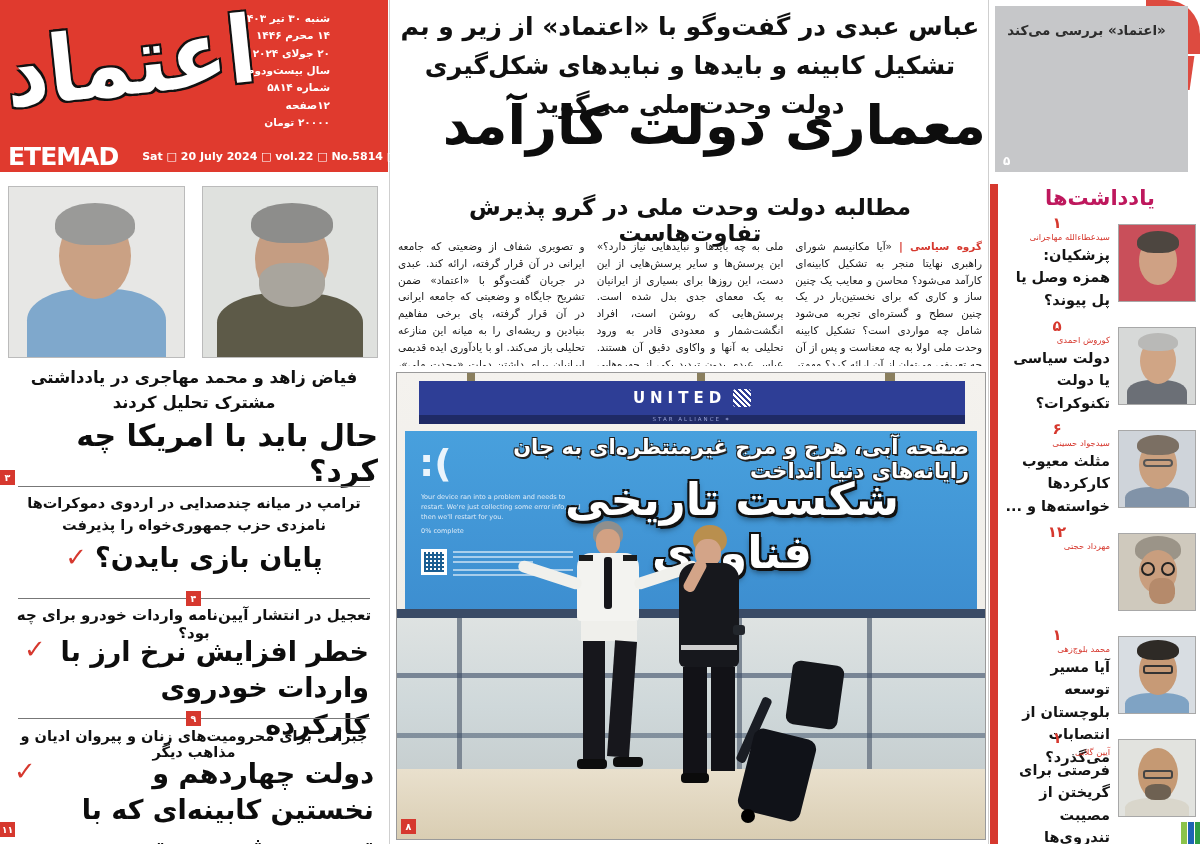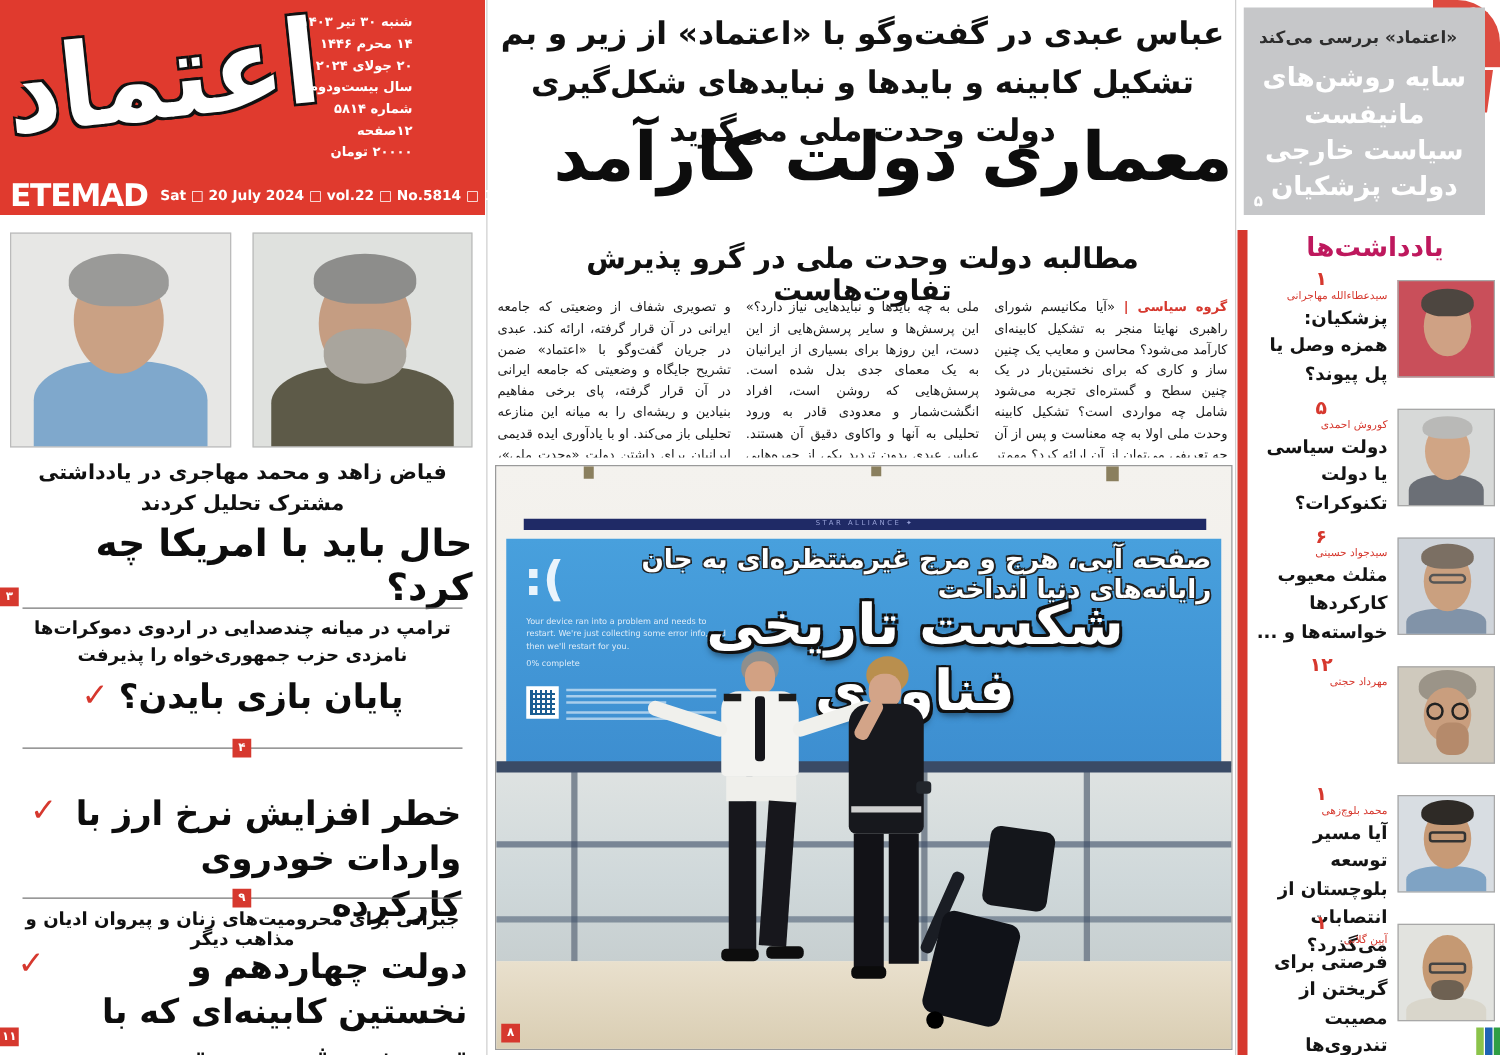--- a/index.html
+++ b/index.html
@@ -7,21 +7,21 @@
   .page { position:relative; width:1200px; height:844px; background:#fff; overflow:hidden; }
   .vline { position:absolute; top:0; bottom:0; width:1px; background:#cfcfcf; }
 
   
   .masthead { position:absolute; left:0; top:0; width:388px; height:172px; background:#e03a2e; }
   .logo-fa { position:absolute; left:6px; top:8px; width:250px; color:#fff; font-size:84px; font-weight:bold;
              transform:rotate(-6deg) scaleY(1.1); direction:rtl; line-height:1.3;
              text-shadow:2px 2px 0 #111,-2px -2px 0 #111,2px -2px 0 #111,-2px 2px 0 #111; }
   .mast-dates { position:absolute; right:58px; top:10px; width:118px; direction:rtl; text-align:right;
                 color:#fff; font-size:10.5px; line-height:1.65; font-weight:bold; }
-  .mast-strip { position:absolute; left:8px; right:6px; bottom:3px; height:26px; display:flex; align-items:center; gap:10px; }
+  .mast-strip { position:absolute; left:8px; right:6px; bottom:3px; height:26px; display:flex; align-items:center; gap:24px; }
   .logo-en { color:#fff; font-size:25px; font-weight:bold; letter-spacing:-1px; }
   .strip-text { color:#fff; font-size:11px; font-weight:bold; white-space:nowrap; }
 
   
   .twin-photos { position:absolute; left:0; top:186px; width:388px; height:172px; display:flex; gap:17px; padding:0 10px 0 8px; }
   .portrait { position:relative; overflow:hidden; border:1px solid #bbb; flex:1; }
   .p-head { position:absolute; border-radius:50%; }
   .p-hair { position:absolute; border-radius:50% 50% 40% 40%; }
   .p-body { position:absolute; border-radius:40% 40% 0 0; }
   .kicker { direction:rtl; text-align:center; font-weight:bold; color:#111; }
@@ -156,20 +156,21 @@
 
   <div class="kicker story2-kicker">ترامپ در میانه چندصدایی در اردوی دموکرات‌ها نامزدی حزب جمهوری‌خواه را پذیرفت</div>
   <div class="check-head story2-head">
     <span class="check">✓</span>
     <span class="headline" style="font-size:27px;">پایان بازی بایدن؟</span>
   </div>
   <div class="hr" style="top:598px;">
     <span class="red-badge">۴</span>
   </div>
 
+  <div class="kicker story3-kicker">تعجیل در انتشار آیین‌نامه واردات خودرو برای چه بود؟</div>
   <div class="check-head story3-head">
     <span class="check">✓</span>
     <span class="headline" style="font-size:27px;">خطر افزایش نرخ ارز با واردات خودروی کارکرده</span>
   </div>
   <div class="hr" style="top:718px;">
     <span class="red-badge">۹</span>
   </div>
 
   <div class="kicker story4-kicker">جبرانی برای محرومیت‌های زنان و پیروان ادیان و مذاهب دیگر</div>
   <div class="check-head story4-head">
@@ -194,20 +195,24 @@
       <span>و تصویری شفاف از وضعیتی که جامعه ایرانی در آن قرار گرفته، ارائه کند. عبدی در جریان گفت‌وگو با «اعتماد» ضمن تشریح جایگاه و وضعیتی که جامعه ایرانی در آن قرار گرفته، پای برخی مفاهیم بنیادین و ریشه‌ای را به میانه این منازعه تحلیلی باز می‌کند. او با یادآوری ایده قدیمی ایرانیان برای داشتن دولت «وحدت ملی»، مخاطب خود را...</span>
       
     </div>
   </div>
 
   <div class="photo">
     <div class="beam" style="left:70px; top:0; width:8px; height:10px;"></div>
     <div class="beam" style="left:300px; top:0; width:8px; height:8px;"></div>
     <div class="beam" style="left:488px; top:0; width:10px; height:12px;"></div>
 
+    <div class="united-sign">
+      <span class="united-text">UNITED</span>
+      <span class="globe"></span>
+    </div>
     <div class="star-strip">STAR ALLIANCE ✦</div>
 
     <div class="bsod">
       <div class="sad-face">:(</div>
       <div class="bsod-text">Your device ran into a problem and needs to restart. We're just collecting some error info, and then we'll restart for you.</div>
       <div class="bsod-progress">0% complete</div>
       <div class="qr"></div>
       <div class="qr-lines">
           <div></div>
           <div></div>
@@ -269,21 +274,20 @@
   </div>
 
   <div class="ornament">
     <div class="orn-a"></div>
     <div class="orn-b"></div>
     <div class="orn-swoosh"></div>
   </div>
 
   <div class="graybox">
     <div class="graybox-kicker">«اعتماد» بررسی می‌کند</div>
-    <div class="graybox-headline">سایه روشن‌های مانیفست سیاست خارجی دولت پزشکیان</div>
     <div class="graybox-page">۵</div>
   </div>
 
   <div class="sidebar-redbar"></div>
 
   <div class="notes">
     <div class="notes-title">یادداشت‌ها</div>
 
     <div class="note-item">
       <div class="note-photo portrait" style="background:#c94f5a;">

